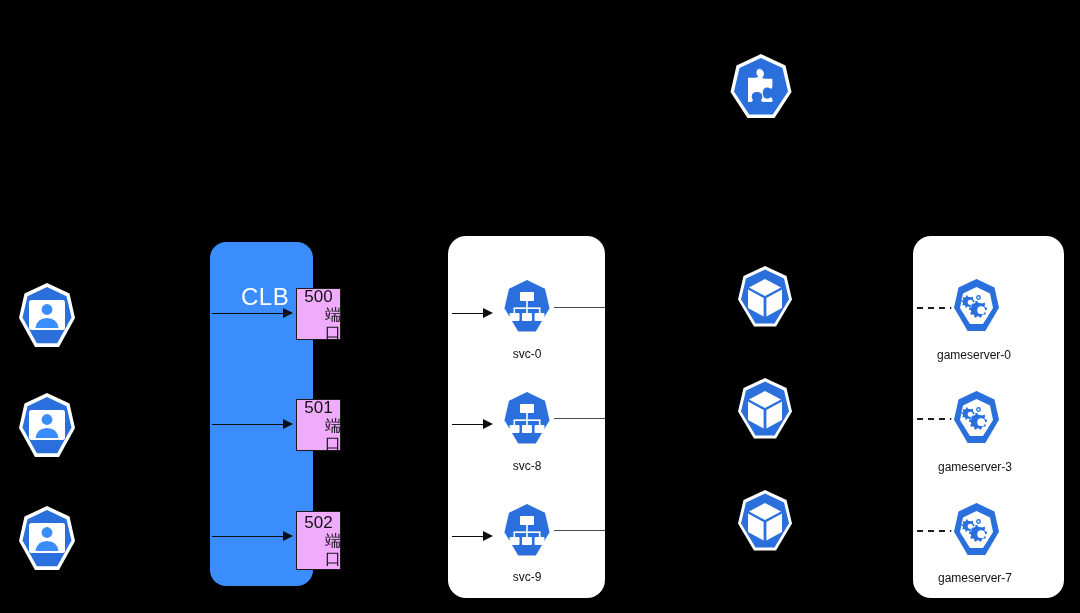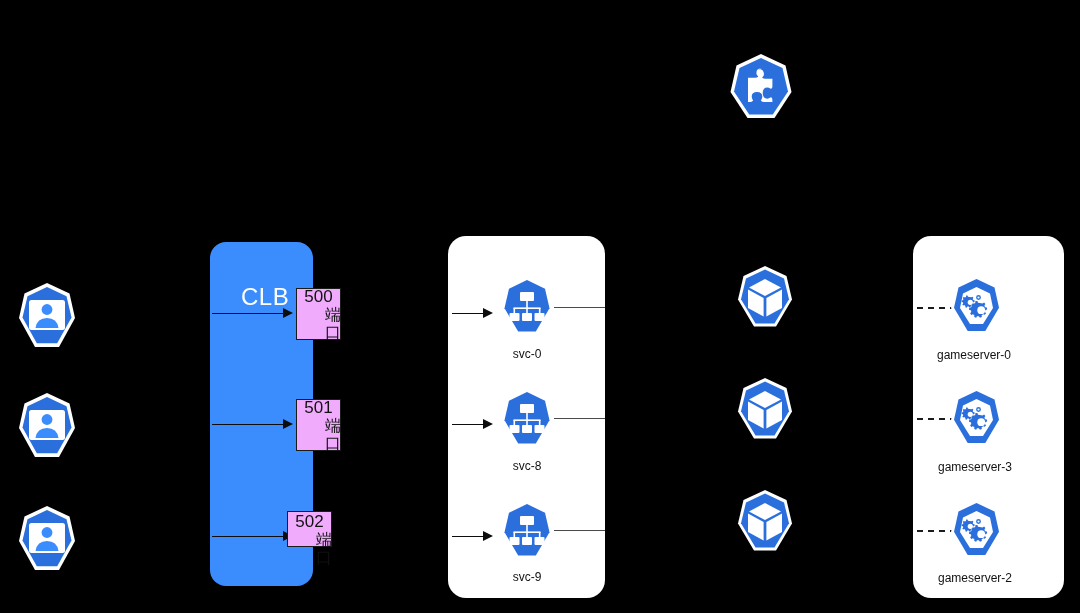--- a/index.html
+++ b/index.html
@@ -154,21 +154,21 @@
   <div class="arrow-head" style="left:283px; top:531px;"></div>
 
   <div class="port-box" style="left:296px; top:288px; width:45px; height:52px;">
     <span class="p-num">500</span>
     <span class="p-unit">端口</span>
   </div>
   <div class="port-box" style="left:296px; top:399px; width:45px; height:52px;">
     <span class="p-num">501</span>
     <span class="p-unit">端口</span>
   </div>
-  <div class="port-box" style="left:287px; top:511px; width:45px; height:36px;justify-content:space-between;">
+  <div class="port-box" style="left:296px; top:511px; width:45px; height:59px;">
     <span class="p-num">502</span>
     <span class="p-unit">端口</span>
   </div>
 
   <div class="group-box" style="left:448px; top:236px; width:157px; height:362px;"></div>
 
   <div class="arrow-line" style="left:452px; top:313px; width:32px;"></div>
   <div class="arrow-head" style="left:483px; top:308px;"></div>
 
   <div class="arrow-line" style="left:452px; top:424px; width:32px;"></div>
@@ -342,15 +342,15 @@
                  1.4 -.1 .5 1.2 1.3 .3z"></path>
       </g>
       <circle cx="22.3" cy="27.3" r="2.6" fill="#ffffff"></circle>
       <circle cx="30.5" cy="22.5" r="2.4" fill="#2a6fdb"></circle>
       <circle cx="30.5" cy="22.5" r="1.1" fill="#ffffff"></circle>
     </svg>
   </div>
 
   <div class="node-label" style="left:974px; top:348px;">gameserver-0</div>
   <div class="node-label" style="left:975px; top:460px;">gameserver-3</div>
-  <div class="node-label" style="left:975px; top:571px;">gameserver-2</div>
+  <div class="node-label" style="left:975px; top:571px;">gameserver-7</div>
 
 </div>
 
 </body></html>

